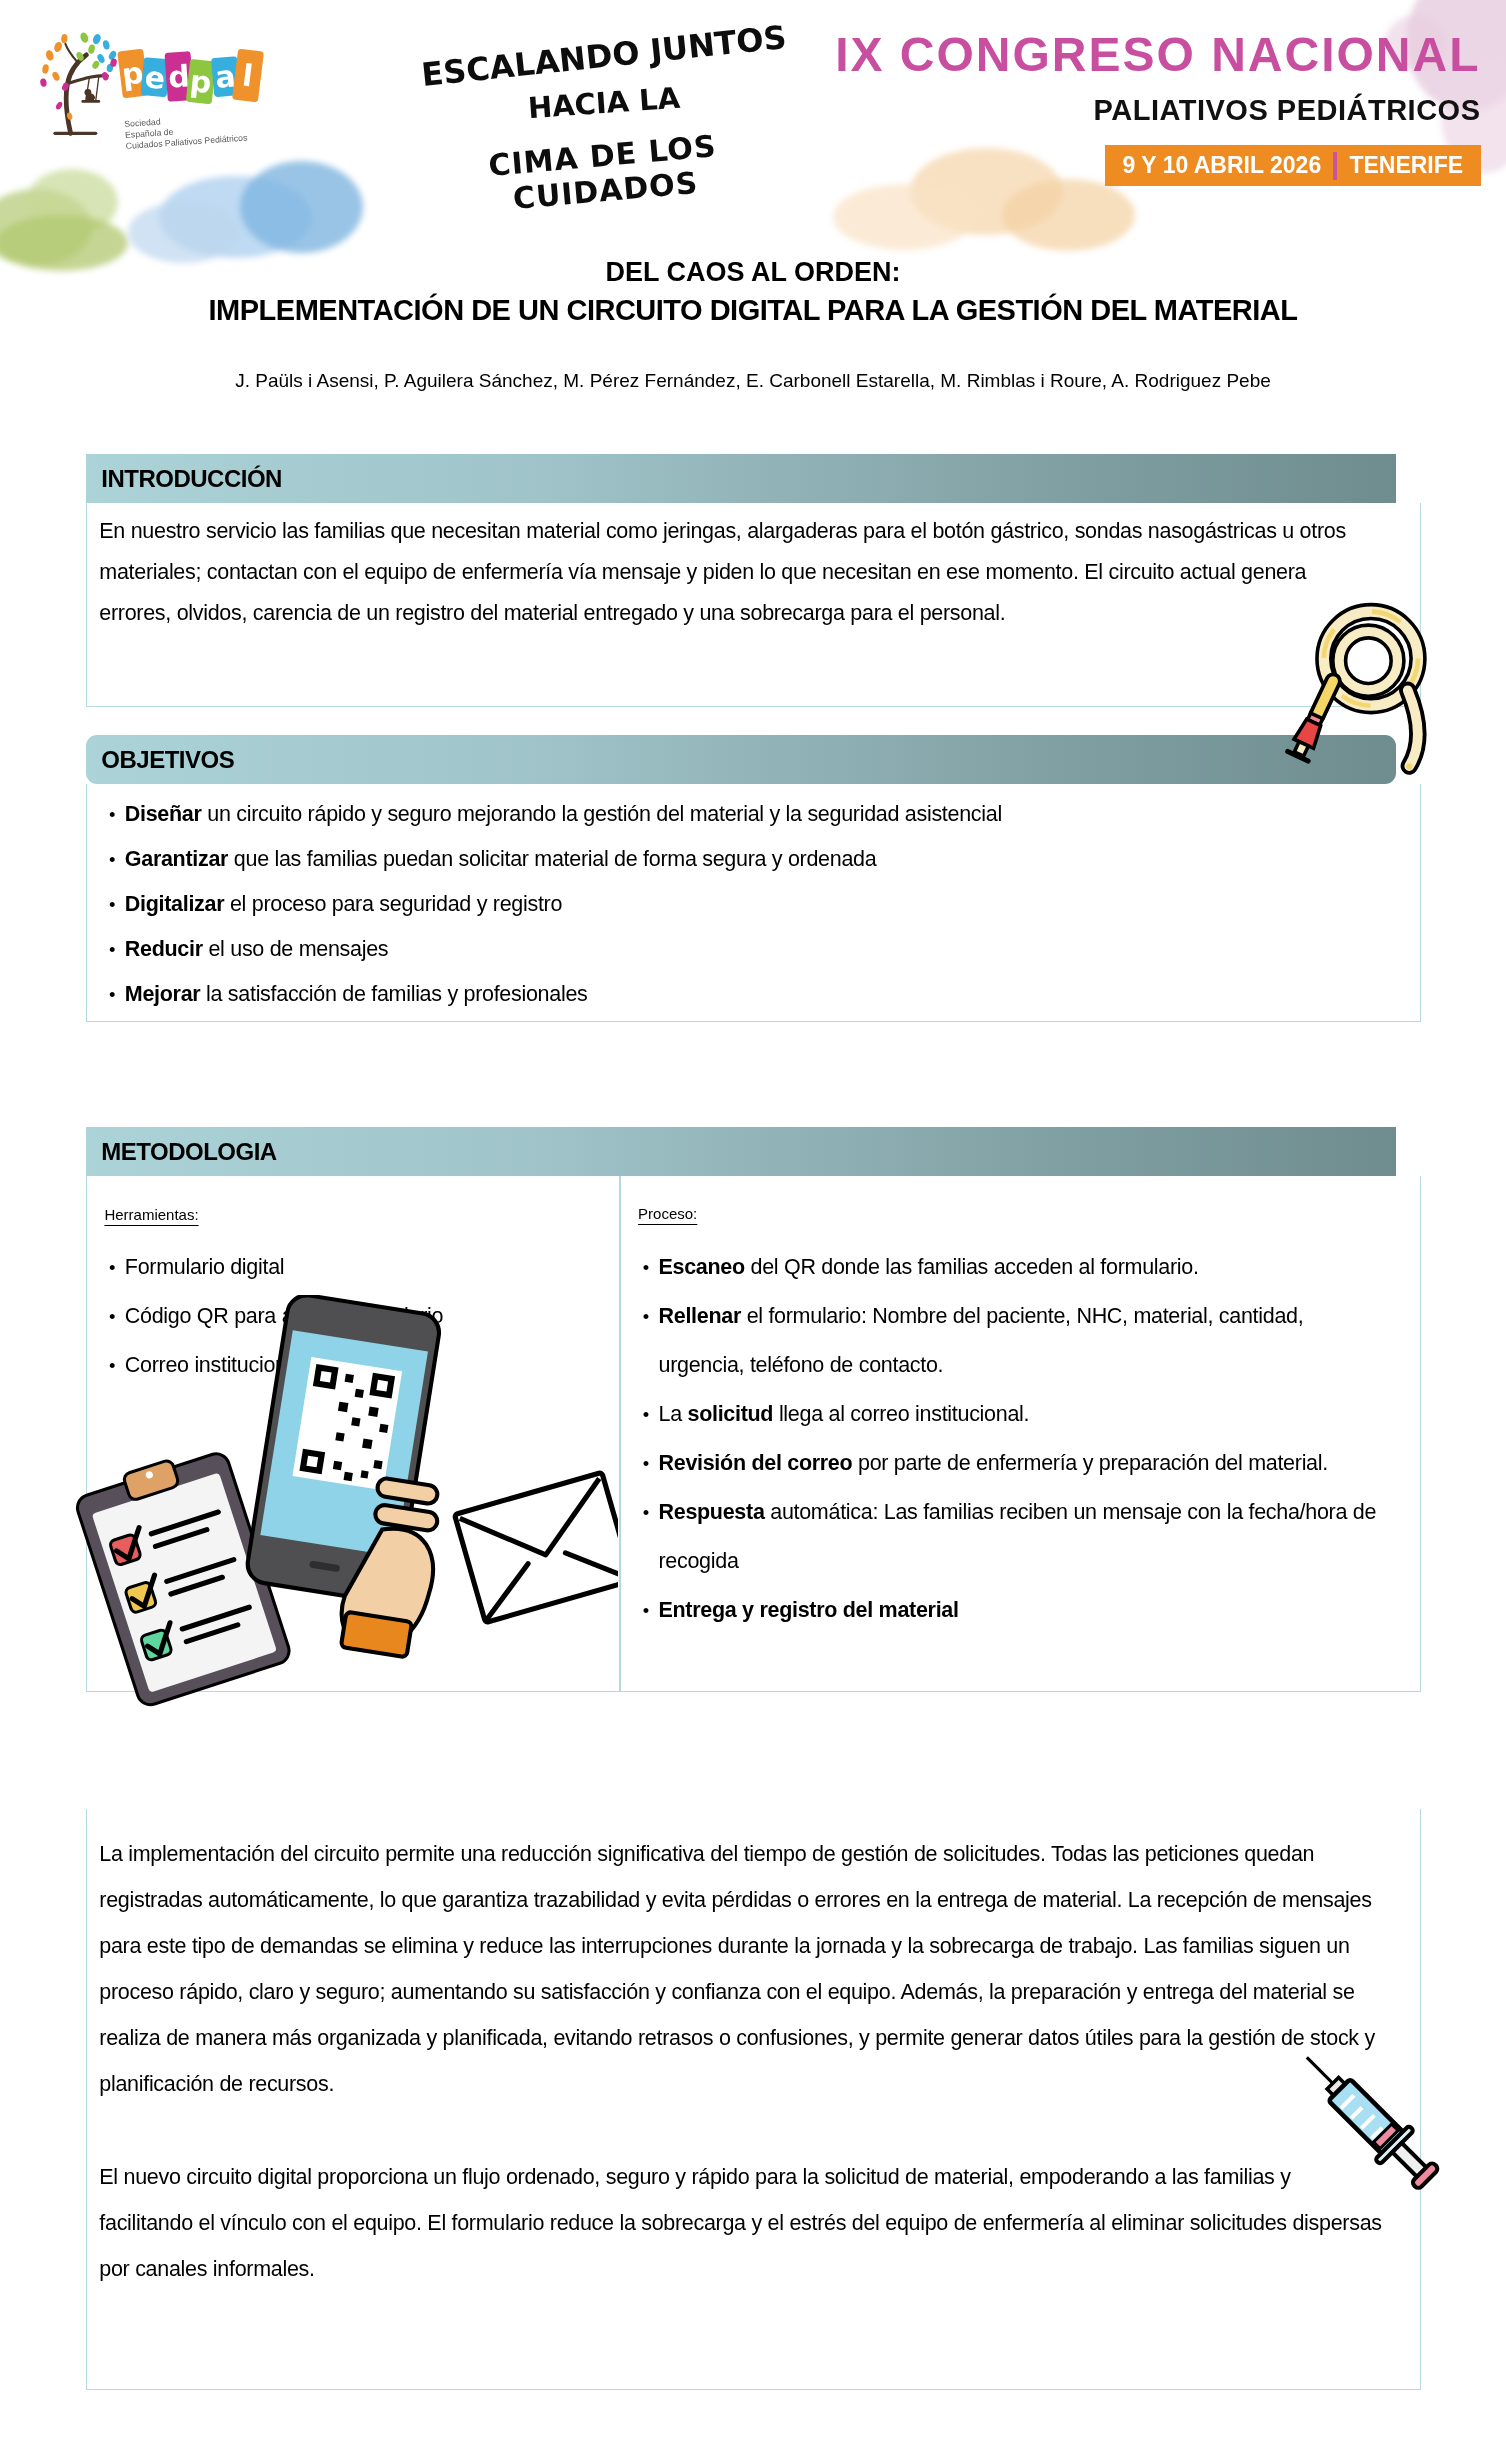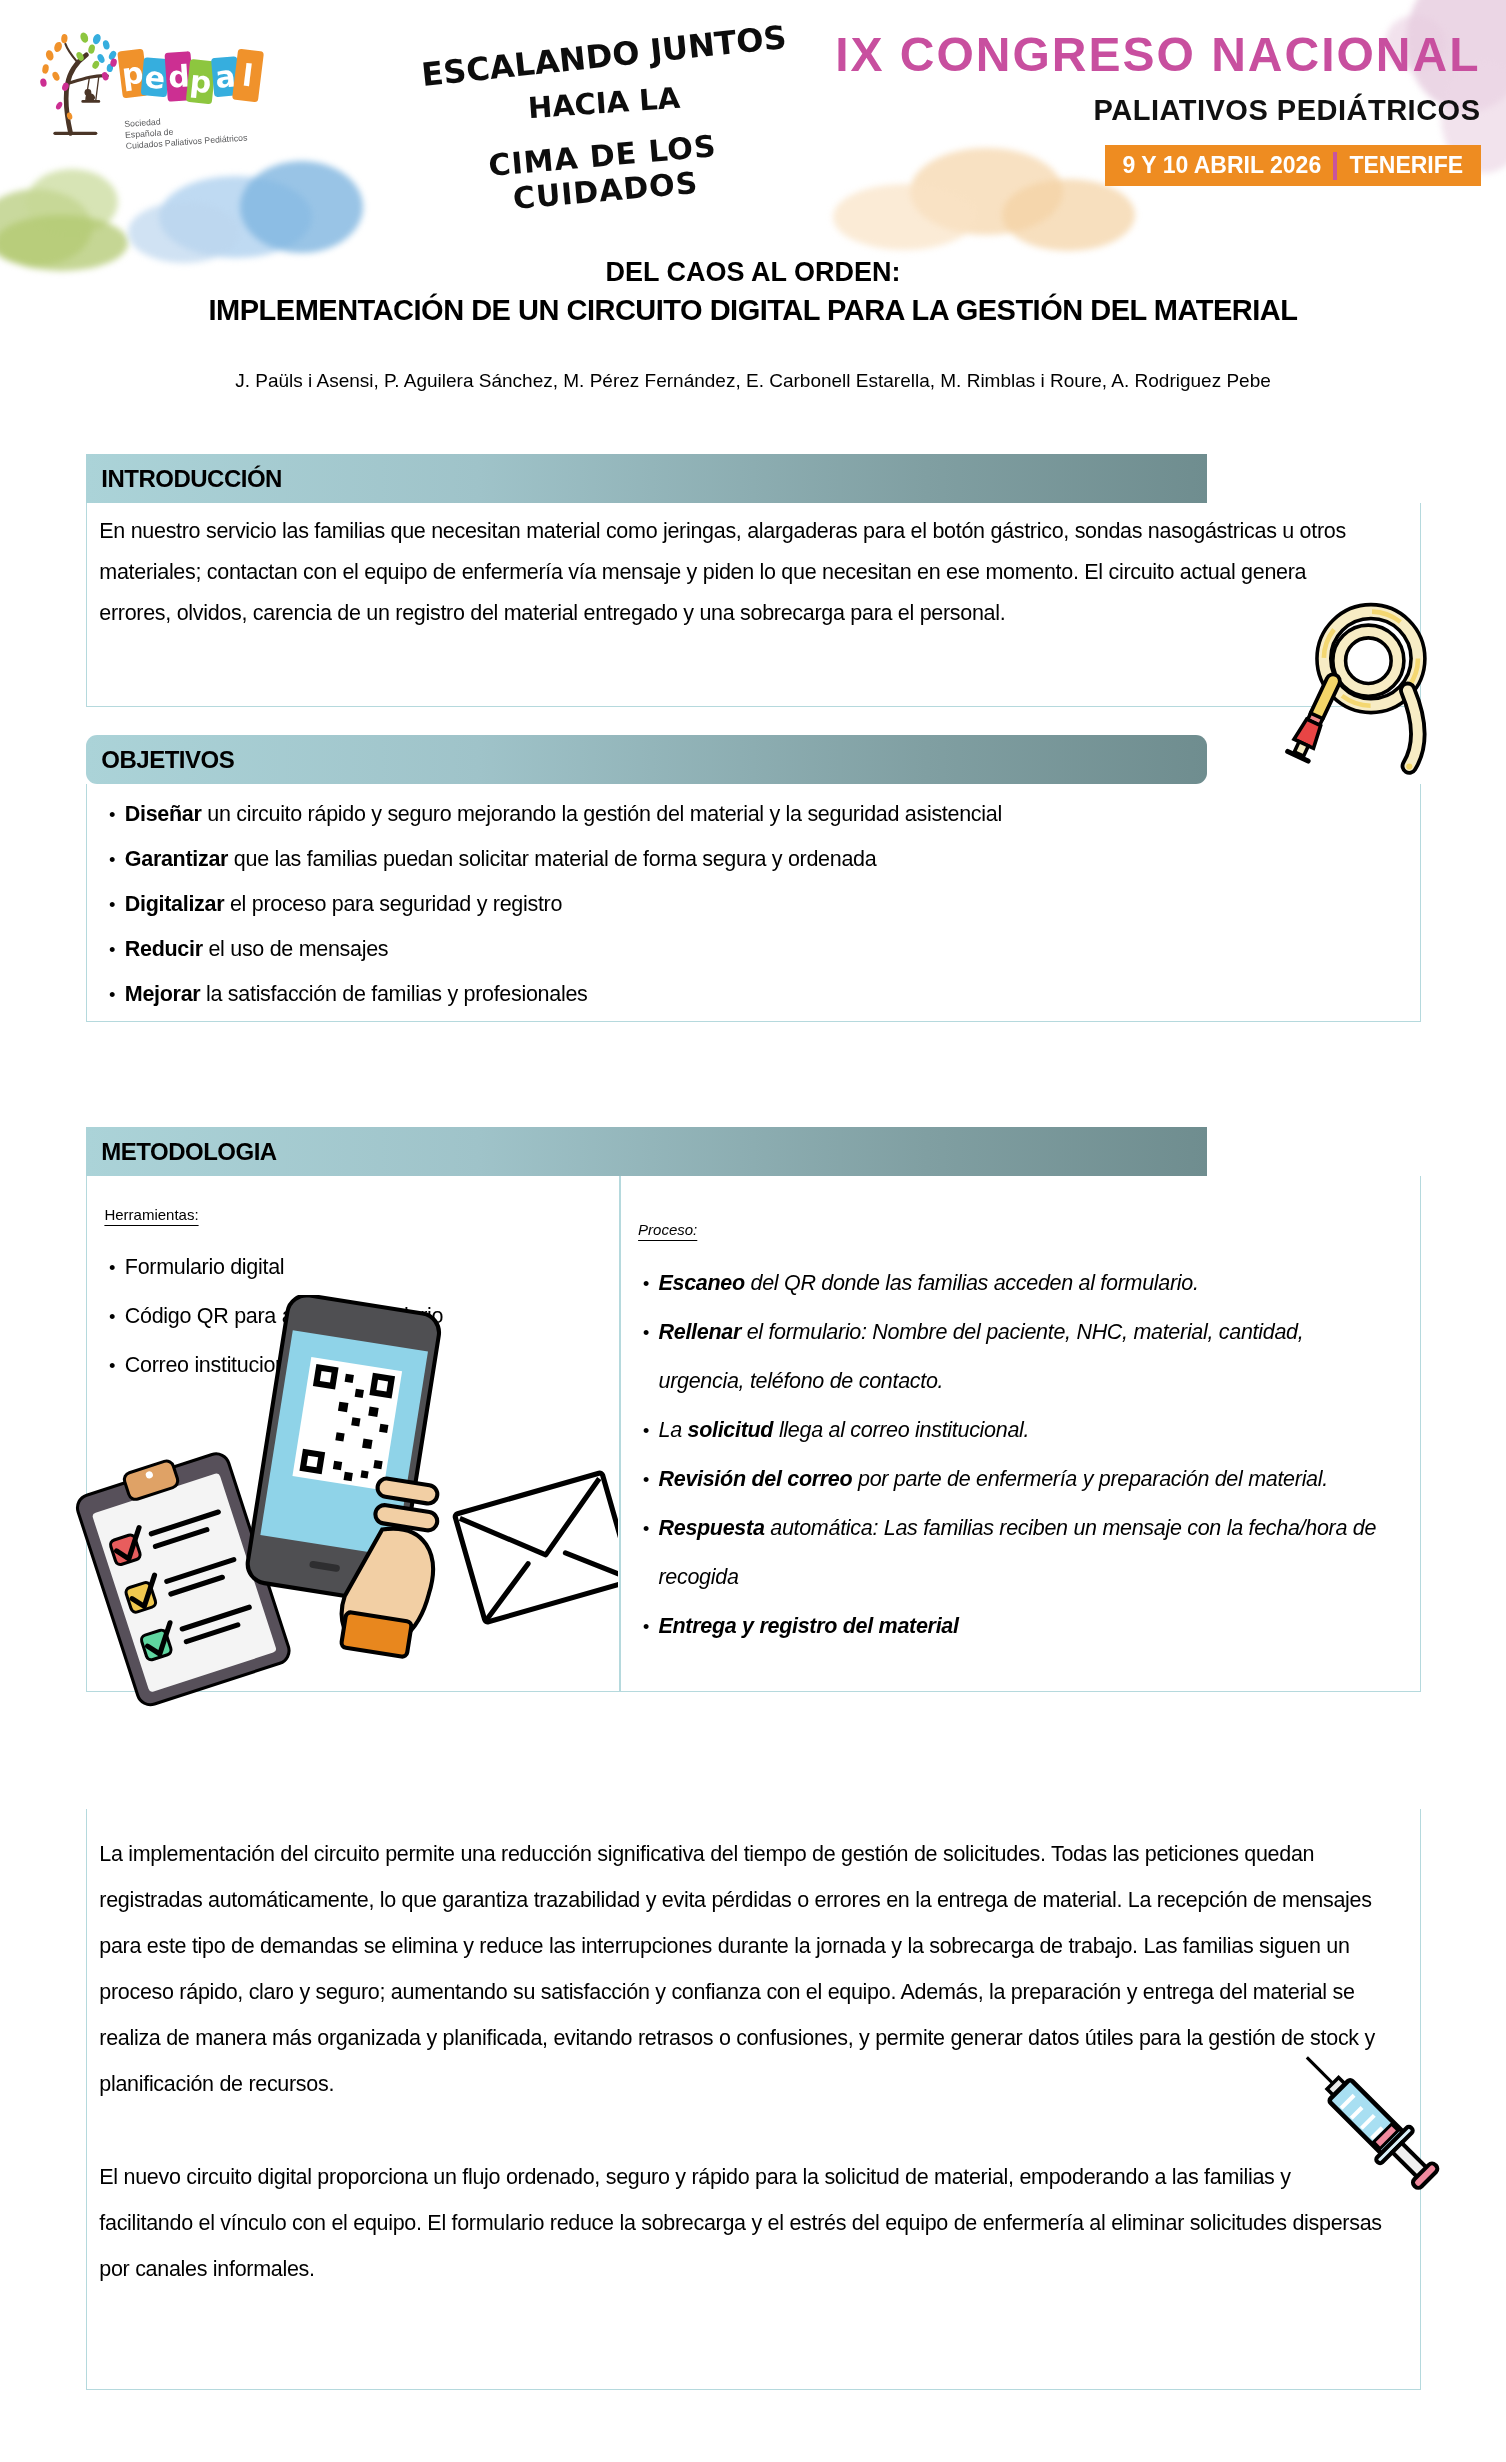--- a/index.html
+++ b/index.html
@@ -29,39 +29,39 @@
   .badge{display:inline-flex;align-items:center;margin-top:17.4px;background:var(--c-orange,#ee8c21);
         color:#fff;font-weight:bold;font-size:23px;padding:6.6px 17.4px;}
   .badge-divider{width:3.6px;height:28px;background:var(--c-badge_divider,#c8559e);margin:0 12.3px;}
   
   .poster-title1{position:absolute;top:257px;left:0;width:100%;text-align:center;
         font-size:27px;font-weight:bold;z-index:2;}
   .poster-title2{position:absolute;top:294px;left:0;width:100%;text-align:center;
         font-size:29px;font-weight:bold;letter-spacing:-0.5px;z-index:2;}
   .authors{position:absolute;top:370px;left:0;width:100%;text-align:center;font-size:19px;z-index:2;}
   
-  .band{position:absolute;left:86px;width:1121px;height:49px;z-index:1;
+  .band{position:absolute;left:86px;width:1310px;height:49px;z-index:1;
         background:linear-gradient(90deg,var(--c-band_light,#abd3d8) 0%,#9fc3c9 35%,#809fa2 75%,var(--c-band_dark,#6f8d8f) 100%);
         display:flex;align-items:center;}
   .band h2{margin:0 0 0 15.3px;font-size:24px;font-weight:bold;letter-spacing:-0.5px;}
   .panel{position:absolute;left:86px;width:1335px;background:#fff;box-sizing:border-box;
         border:1.5px solid var(--c-panel_border,#b5d9dd);border-top:none;z-index:1;}
   #band-intro{top:454px;} #panel-intro{top:503px;height:204px;}
   #band-obj{top:735px;border-radius:11px;}  #panel-obj{top:784px;height:238px;}
   #band-met{top:1127px;}  #panel-met{top:1176px;height:516px;}
   #band-res{top:1828px;margin-top:26px;}  #panel-res{top:1809px;height:581px;}
   .body-text{font-size:21.5px;line-height:41px;letter-spacing:-0.3px;}
   #panel-intro .body-text{padding:8.2px 41px 0 12.3px;margin:0;}
   .bullet-row{display:flex;align-items:baseline;}
   .dot{flex:0 0 25.5px;text-align:center;font-size:18.4px;}
   .bullet-text{flex:1;}
   #panel-obj .list{padding:8.2px 31px 0 12.3px;font-size:21.5px;line-height:45px;letter-spacing:-0.3px;}
   .met-divider{position:absolute;left:532px;top:0;bottom:0;width:1.5px;background:var(--c-panel_border,#b5d9dd);}
   .met-col-left{position:absolute;left:12.3px;top:20.4px;width:506px;}
-  .met-col-right{position:absolute;left:546px;top:36px;width:751px;font-style:italic;}
+  .met-col-right{position:absolute;left:546px;top:20px;width:751px;}
   .col-title{font-size:15px;text-decoration:underline;text-underline-offset:5.1px;margin:9.2px 0 20.4px 5.1px;}
   .met-list{font-size:21.5px;line-height:49px;letter-spacing:-0.3px;}
   #panel-res .body-text{padding:0 36px 0 12.3px;line-height:46px;}
   #res-p1{margin:21.5px 0 0;}
   #res-p2{margin:47px 0 0;}
   
   .illus{position:absolute;z-index:3;}
   #illus-tube{left:1285px;top:588px;width:156px;height:197px;}
   #illus-method{left:51px;top:1295px;width:567px;height:429px;}
   #illus-syringe{left:1288px;top:2021px;width:169px;height:204px;}

